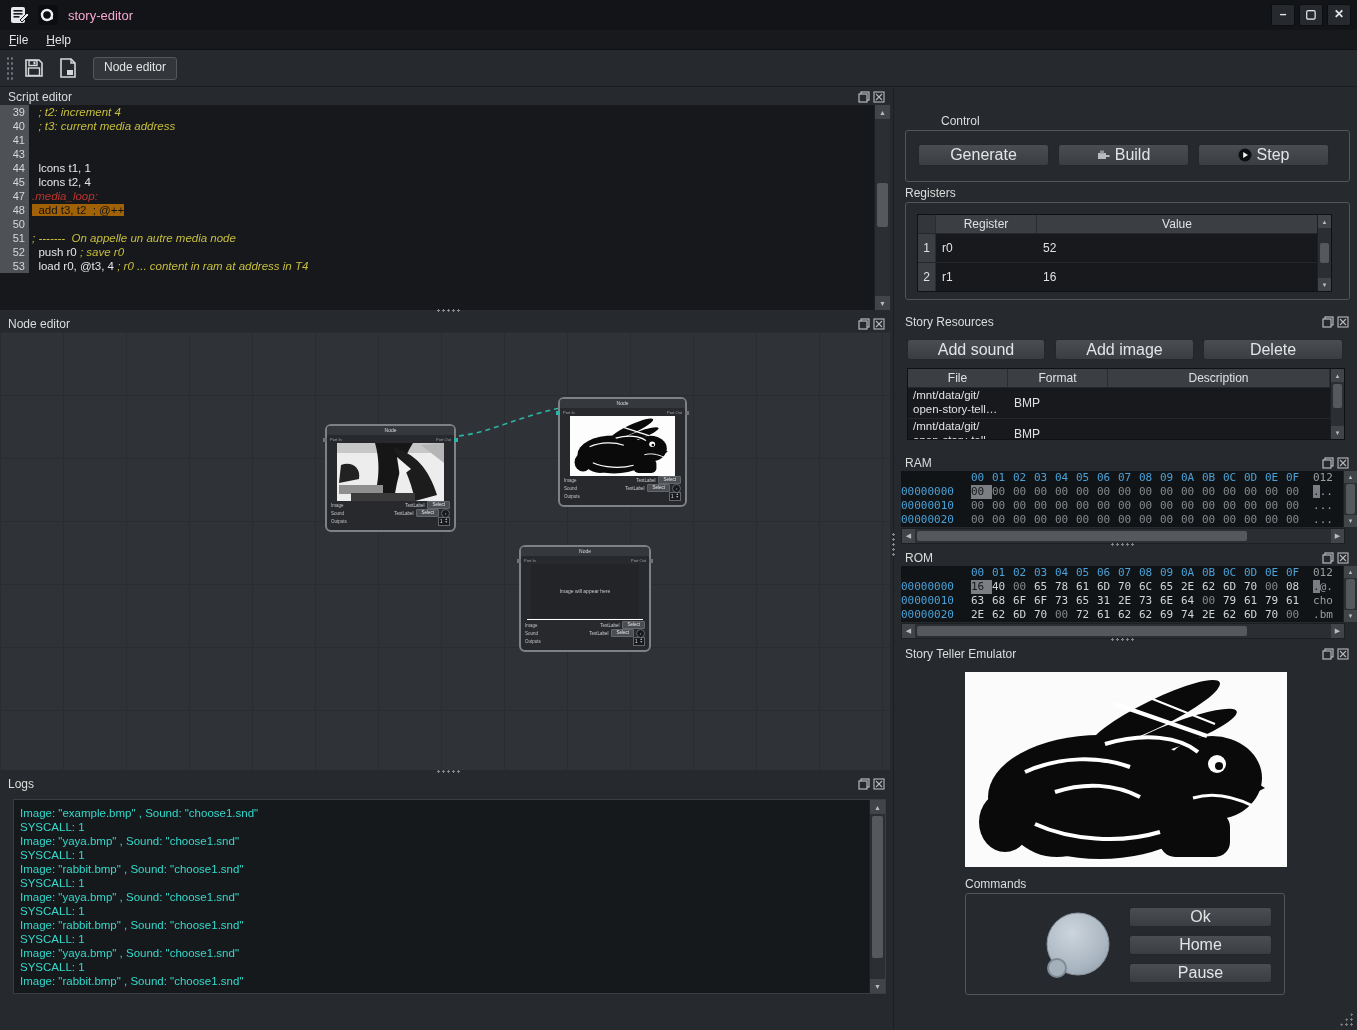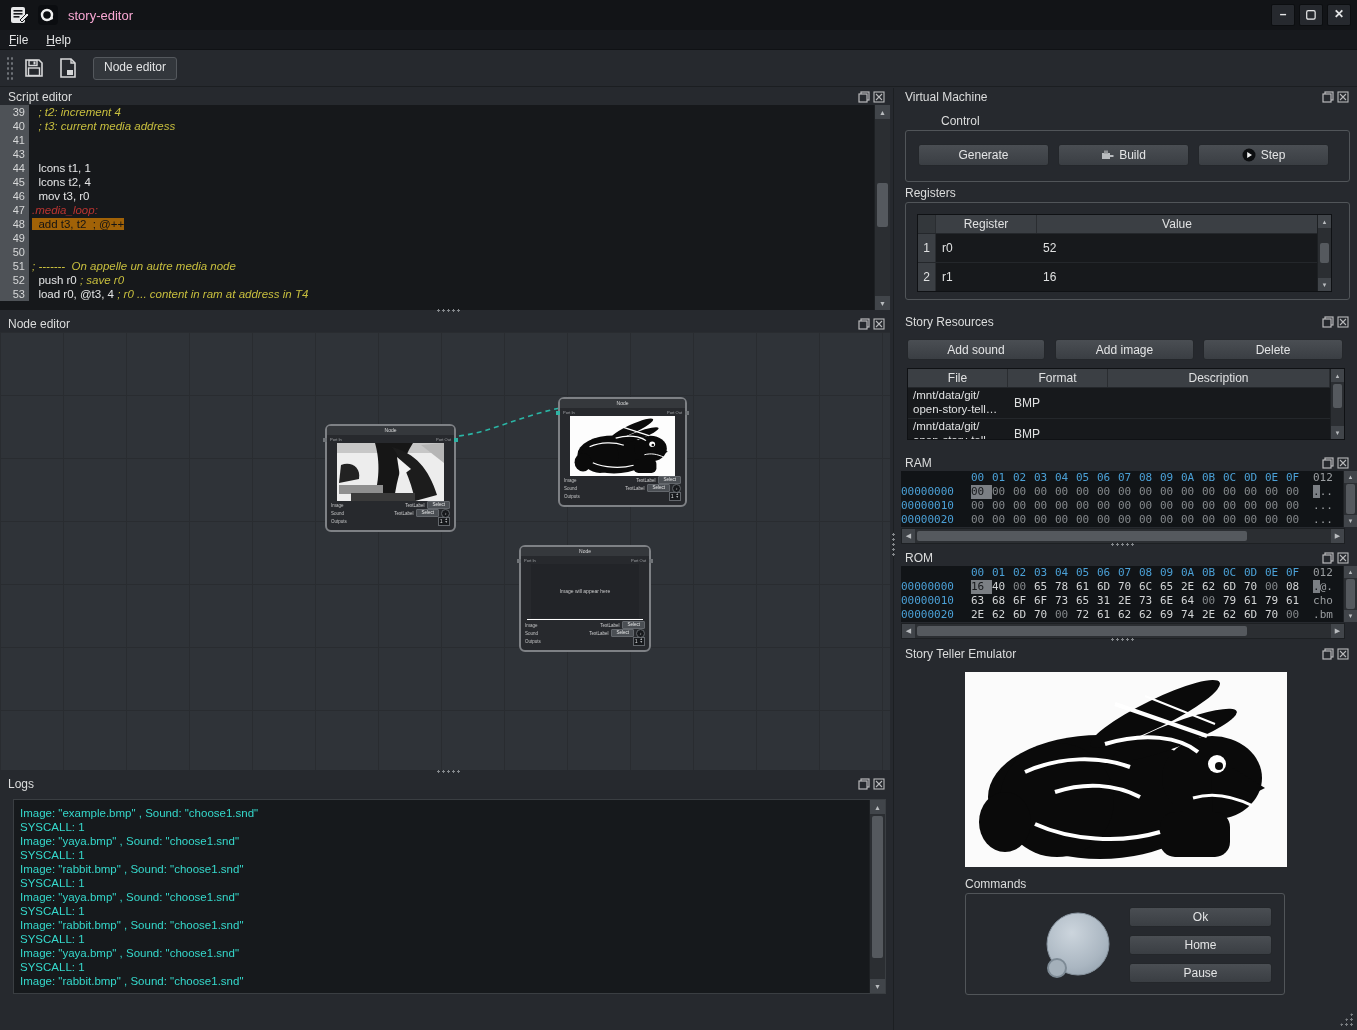--- a/index.html
+++ b/index.html
@@ -74,21 +74,21 @@
   .nspin{display:flex;align-items:center;background:#17191c;border:1px solid #63676c;height:7px;font-size:4.5px;color:#e3e4e5;padding:0 1px;}
   .nspin .arr{display:flex;flex-direction:column;margin-left:2px;color:#aeb1b4;font-size:3.5px;line-height:3px;}
   .nsep{height:1px;background:#ffffff;margin:1px 6px;}
   
   #logs-box{position:absolute;left:13px;top:24px;width:871px;height:193px;background:#16191c;border:1px solid #3a3e42;overflow:hidden;}
   .log-line{height:14px;line-height:14px;font-size:11.5px;color:#35d8cb;padding-left:6px;white-space:pre;}
   
   .gbox{position:absolute;border:1px solid #515559;border-radius:3px;}
   .glabel{position:absolute;font-size:12px;color:#dcdddd;}
   .rbtn{position:absolute;height:22px;background:linear-gradient(#4a4e53,#3a3e43);border:1px solid #24272b;
-    border-radius:3px;color:#e3e4e5;font-size:12px;display:flex;align-items:center;justify-content:center;box-sizing:border-box;}
+    border-radius:3px;color:#e3e4e5;font-size:16px;display:flex;align-items:center;justify-content:center;box-sizing:border-box;}
   
   .tbl{position:absolute;background:#17191c;border:1px solid #0f1114;}
   .tbl-head{display:flex;background:#3b3f44;height:18px;line-height:18px;font-size:12px;color:#e0e1e2;}
   .tbl-head div{border-right:1px solid #2a2d31;box-sizing:border-box;text-align:center;}
   .trow{display:flex;border-top:1px solid #24272b;font-size:12px;color:#e0e1e2;background:#17191c;}
   .trow .vh{background:#3b3f44;border-right:1px solid #2a2d31;text-align:center;box-sizing:border-box;}
   .tbl-scroll{position:absolute;top:0;right:0;width:13px;height:100%;background:#2b2e32;border-left:1px solid #1d2023;}
   
   .hexbox{position:absolute;background:#111417;font-family:"DejaVu Sans Mono",monospace;font-size:11px;overflow:hidden;}
   .hex-row{display:flex;height:14px;line-height:14px;white-space:pre;}
@@ -182,24 +182,22 @@
       </span>
   </div>
   <div class="abs" id="script-content">
     <div id="code-lines">
         <div class="code-line"><span class="gutter">39</span><span class="code-txt"><span class="seg-comment">  ; t2: increment 4</span></span></div>
         <div class="code-line"><span class="gutter">40</span><span class="code-txt"><span class="seg-comment">  ; t3: current media address</span></span></div>
         <div class="code-line"><span class="gutter">41</span><span class="code-txt"></span></div>
         <div class="code-line"><span class="gutter">43</span></div>
         <div class="code-line"><span class="gutter">44</span><span class="code-txt"><span class="seg-plain">  lcons t1, 1</span></span></div>
         <div class="code-line"><span class="gutter">45</span><span class="code-txt"><span class="seg-plain">  lcons t2, 4</span></span></div>
-        <div class="code-line"><span class="gutter">46</span><span class="code-txt"><span class="seg-plain">  mov t3, r0</span></span></div>
         <div class="code-line"><span class="gutter">47</span><span class="code-txt"><span class="seg-label">.media_loop:</span></span></div>
         <div class="code-line"><span class="gutter">48</span><span class="code-txt"><span class="seg-hl">  add t3, t2  ; @++</span></span></div>
-        <div class="code-line"><span class="gutter">49</span><span class="code-txt"></span></div>
         <div class="code-line"><span class="gutter">50</span><span class="code-txt"></span></div>
         <div class="code-line"><span class="gutter">51</span><span class="code-txt"><span class="seg-comment">; -------  On appelle un autre media node</span></span></div>
         <div class="code-line"><span class="gutter">52</span><span class="code-txt"><span class="seg-plain">  push r0 </span><span class="seg-comment">; save r0</span></span></div>
         <div class="code-line"><span class="gutter">53</span><span class="code-txt"><span class="seg-plain">  load r0, @t3, 4 </span><span class="seg-comment">; r0 ... content in ram at address in T4</span></span></div>
       </div>
     <div class="ed-scroll">
       <div class="sb-btn" style="top:0;">▲</div>
       <div class="sb-thumb" style="top:78px;height:44px;"></div>
       <div class="sb-btn" style="bottom:0;">▼</div>
     </div>
@@ -414,36 +412,20 @@
       <div class="sb-thumb" style="top:16px;height:142px;"></div>
       <div class="sb-btn" style="bottom:0;">▼</div>
     </div>
   </div>
 </div>
 
 <div class="abs" style="left:893px;top:88px;width:1px;height:942px;background:#1c1f22;"></div>
 <div class="split-dots-v" style="left:891px;top:532px;"></div>
 
 <div class="abs" style="left:897px;top:88px;width:460px;height:222px;">
-  <div class="panel-head">
-    <span>Virtual Machine</span>
-      <span class="sp"></span>
-    <span class="head-ic">
-        <svg viewBox="0 0 12 12">
-          <rect x="3" y="1" width="8" height="8" fill="none" stroke="#b9babc" stroke-width="1.2"></rect>
-          <rect x="1" y="3" width="8" height="8" fill="#26292e" stroke="#b9babc" stroke-width="1.2"></rect>
-        </svg>
-      </span>
-    <span class="head-ic">
-        <svg viewBox="0 0 12 12">
-          <rect x="1" y="1" width="10" height="10" fill="none" stroke="#b9babc" stroke-width="1.1"></rect>
-          <path d="M3 3 L9 9 M9 3 L3 9" stroke="#b9babc" stroke-width="1.1"></path>
-        </svg>
-      </span>
-  </div>
   <div class="glabel" style="left:8px;top:26px;margin-left:36px;">Control</div>
   <div class="gbox" style="left:8px;top:42px;width:443px;height:50px;"></div>
   <div class="rbtn" style="left:21px;top:56px;width:131px;">
       <span>Generate</span>
     </div>
   <div class="rbtn" style="left:161px;top:56px;width:131px;">
     <svg width="13" height="13" viewBox="0 0 13 13" style="margin-right:5px;">
         <rect x="1" y="4" width="8" height="6" fill="#b9bcbf"></rect>
         <rect x="3" y="1.5" width="4" height="3" fill="#8f9295"></rect>
         <rect x="9" y="6" width="3.5" height="2" fill="#b9bcbf"></rect>

